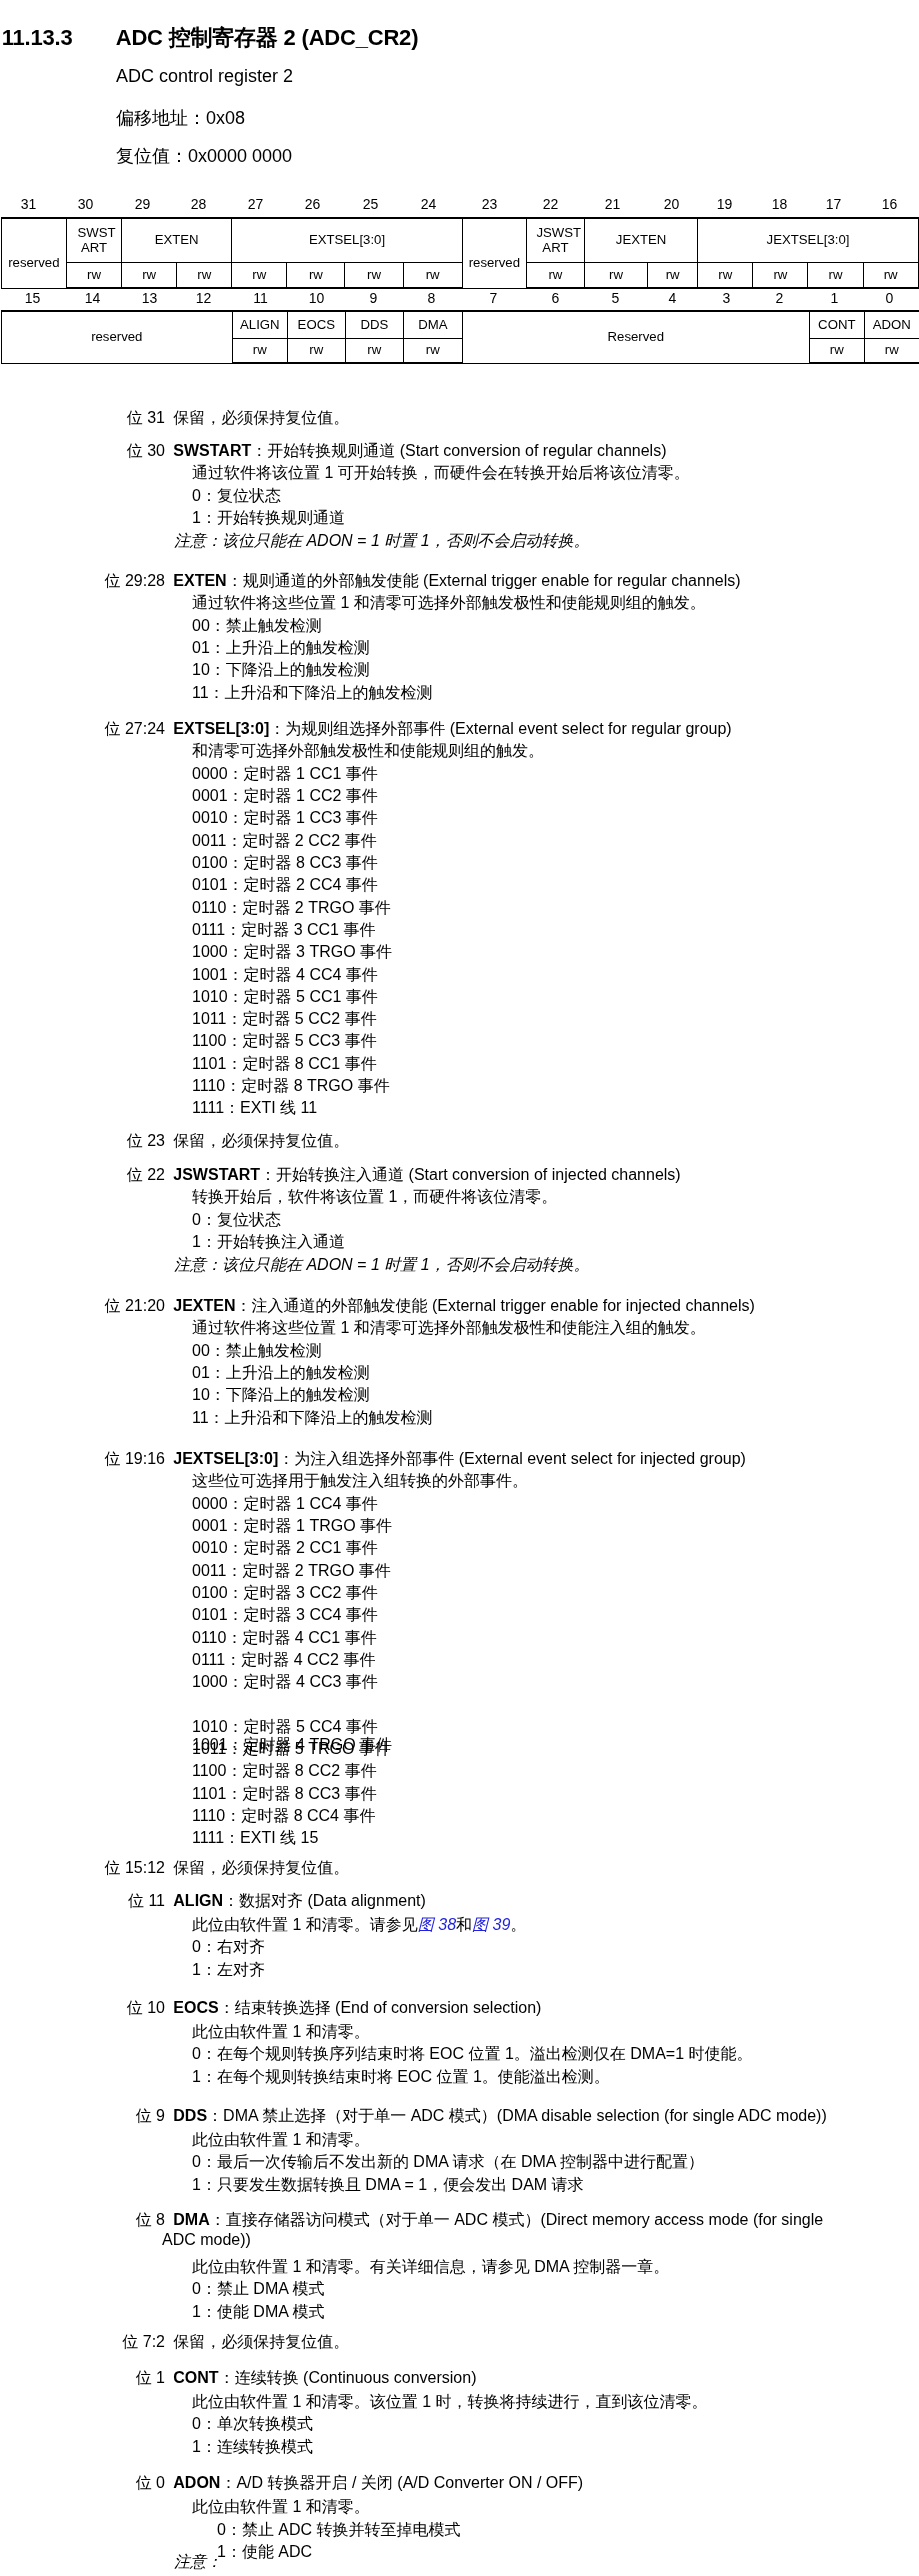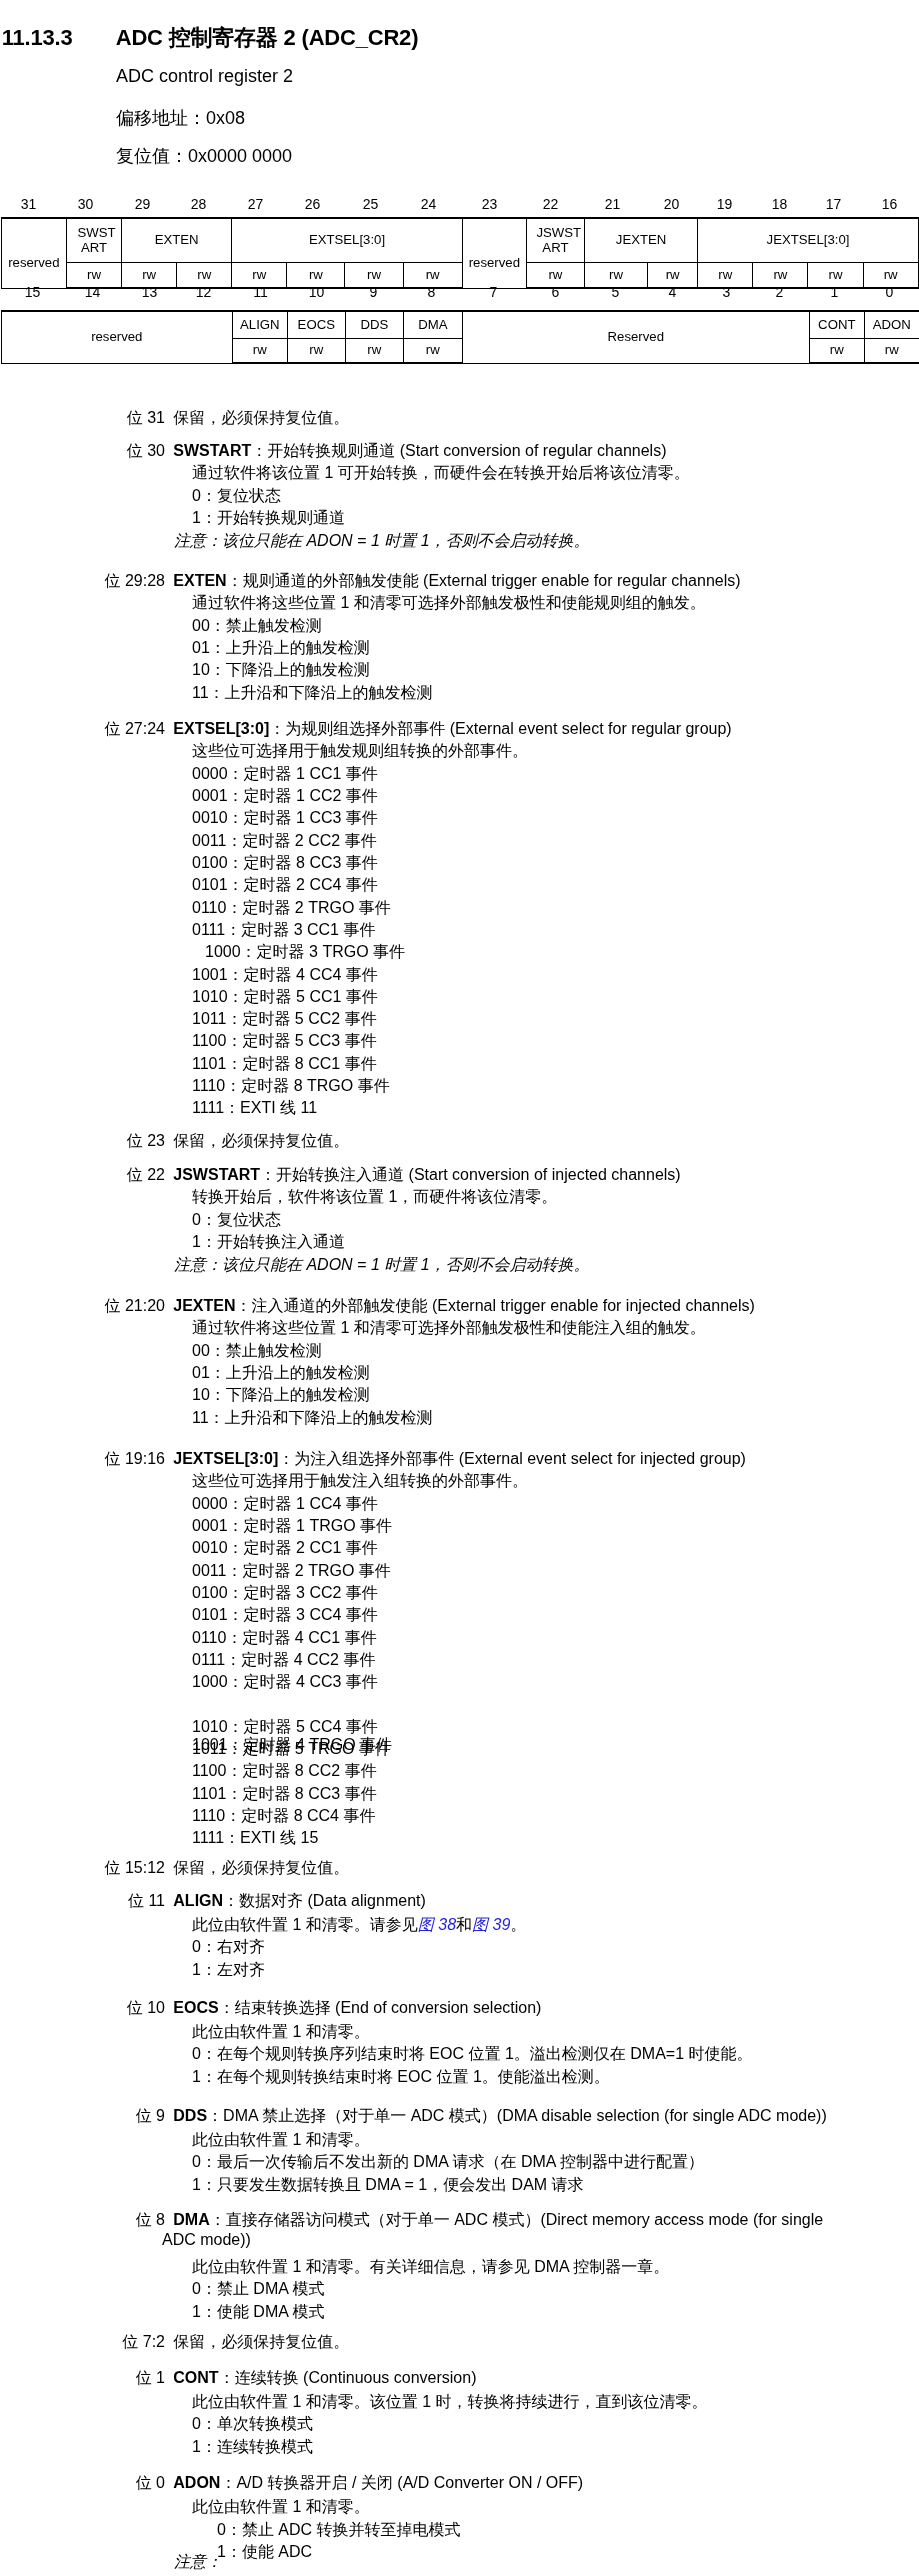--- a/index.html
+++ b/index.html
@@ -118,21 +118,21 @@
     <td>rw</td>
     <td>rw</td>
     <td>rw</td>
     <td>rw</td>
     <td>rw</td>
     <td class="last">rw</td>
   </tr>
 </tbody>
   </table>
 
-<div class="bitnums" style="top:284px;border-radius:9px;">
+<div class="bitnums" style="top:290px;border-radius:9px;">
   <span style="left:4.1px">15</span>
   <span style="left:64px">14</span>
   <span style="left:121px">13</span>
   <span style="left:175px">12</span>
   <span style="left:232px">11</span>
   <span style="left:288px">10</span>
   <span style="left:345px">9</span>
   <span style="left:403px">8</span>
   <span style="left:465px">7</span>
   <span style="left:527px">6</span>
@@ -195,30 +195,30 @@
     <div class="head" style="left:0;"><span class="bitlabel">位 29:28</span><span class="fname">EXTEN</span><span>：规则通道的外部触发使能 (External trigger enable for regular channels)</span></div>
     <div class="line" style="top:22px;">通过软件将这些位置 1 和清零可选择外部触发极性和使能规则组的触发。</div>
     <div class="line" style="top:45px;">00：禁止触发检测</div>
     <div class="line" style="top:67px;">01：上升沿上的触发检测</div>
     <div class="line" style="top:89px;">10：下降沿上的触发检测</div>
     <div class="line" style="top:112px;">11：上升沿和下降沿上的触发检测</div>
   </div>
 
   <div class="entry" style="top:718px;">
     <div class="head" style="left:0;"><span class="bitlabel">位 27:24</span><span class="fname">EXTSEL[3:0]</span><span>：为规则组选择外部事件 (External event select for regular group)</span></div>
-    <div class="line" style="top:22px;">这些位可选择用于触发规则组转换的外部事件。</div>
+    <div class="line" style="top:22px;">和清零可选择外部触发极性和使能规则组的触发。</div>
     <div class="line" style="top:45px;">0000：定时器 1 CC1 事件</div>
     <div class="line" style="top:67px;">0001：定时器 1 CC2 事件</div>
     <div class="line" style="top:89px;">0010：定时器 1 CC3 事件</div>
     <div class="line" style="top:112px;">0011：定时器 2 CC2 事件</div>
     <div class="line" style="top:134px;">0100：定时器 8 CC3 事件</div>
     <div class="line" style="top:156px;">0101：定时器 2 CC4 事件</div>
     <div class="line" style="top:179px;">0110：定时器 2 TRGO 事件</div>
     <div class="line" style="top:201px;">0111：定时器 3 CC1 事件</div>
-    <div class="line" style="top:223px;margin-left:13px;">1000：定时器 3 TRGO 事件</div>
+    <div class="line" style="top:223px;">1000：定时器 3 TRGO 事件</div>
     <div class="line" style="top:246px;">1001：定时器 4 CC4 事件</div>
     <div class="line" style="top:268px;">1010：定时器 5 CC1 事件</div>
     <div class="line" style="top:290px;">1011：定时器 5 CC2 事件</div>
     <div class="line" style="top:312px;">1100：定时器 5 CC3 事件</div>
     <div class="line" style="top:335px;">1101：定时器 8 CC1 事件</div>
     <div class="line" style="top:357px;">1110：定时器 8 TRGO 事件</div>
     <div class="line" style="top:379px;">1111：EXTI 线 11</div>
   </div>
 
   <div class="entry" style="top:1130px;">

